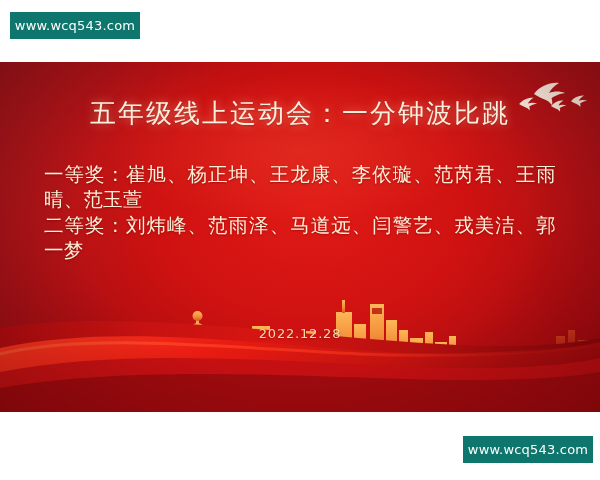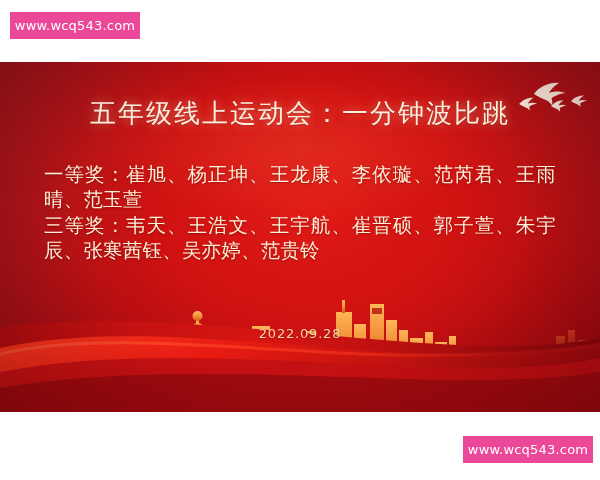--- a/index.html
+++ b/index.html
@@ -11,21 +11,21 @@
     width: 600px;
     height: 480px;
     position: relative;
     overflow: hidden;
     font-family: "Liberation Sans", "DejaVu Sans", sans-serif;
   }
 
   
   .watermark {
     position: absolute;
-    background: #ec4899;
+    background: #0f766e;
     color: #ffffff;
     font-family: "DejaVu Sans", sans-serif;
     font-size: 13px;
     letter-spacing: 0.2px;
     display: flex;
     align-items: center;
     justify-content: center;
     box-sizing: border-box;
   }
   #watermark-top {
@@ -302,25 +302,25 @@
   </svg>
 
   <div id="vignette"></div>
 
   <div id="content">
 
     <div id="poster-title">五年级线上运动会：一分钟波比跳</div>
 
     <div id="award-list">
       <p class="award-line">一等奖：崔旭、杨正坤、王龙康、李依璇、范芮君、王雨晴、范玉萱</p>
-      <p class="award-line">三等奖：韦天、王浩文、王宇航、崔晋硕、郭子萱、朱宇辰、张寒茜钰、吴亦婷、范贵铃</p>
+      <p class="award-line">二等奖：刘炜峰、范雨泽、马道远、闫警艺、戎美洁、郭一梦</p>
     </div>
 
     <div id="footer-block">
-      <div id="footer-date">2022.09.28</div>
+      <div id="footer-date">2022.12.28</div>
     </div>
 
   </div>
 </div>
 
 <div id="watermark-bottom" class="watermark">
   <span>www.wcq543.com</span>
 </div>
 
 </body></html>

